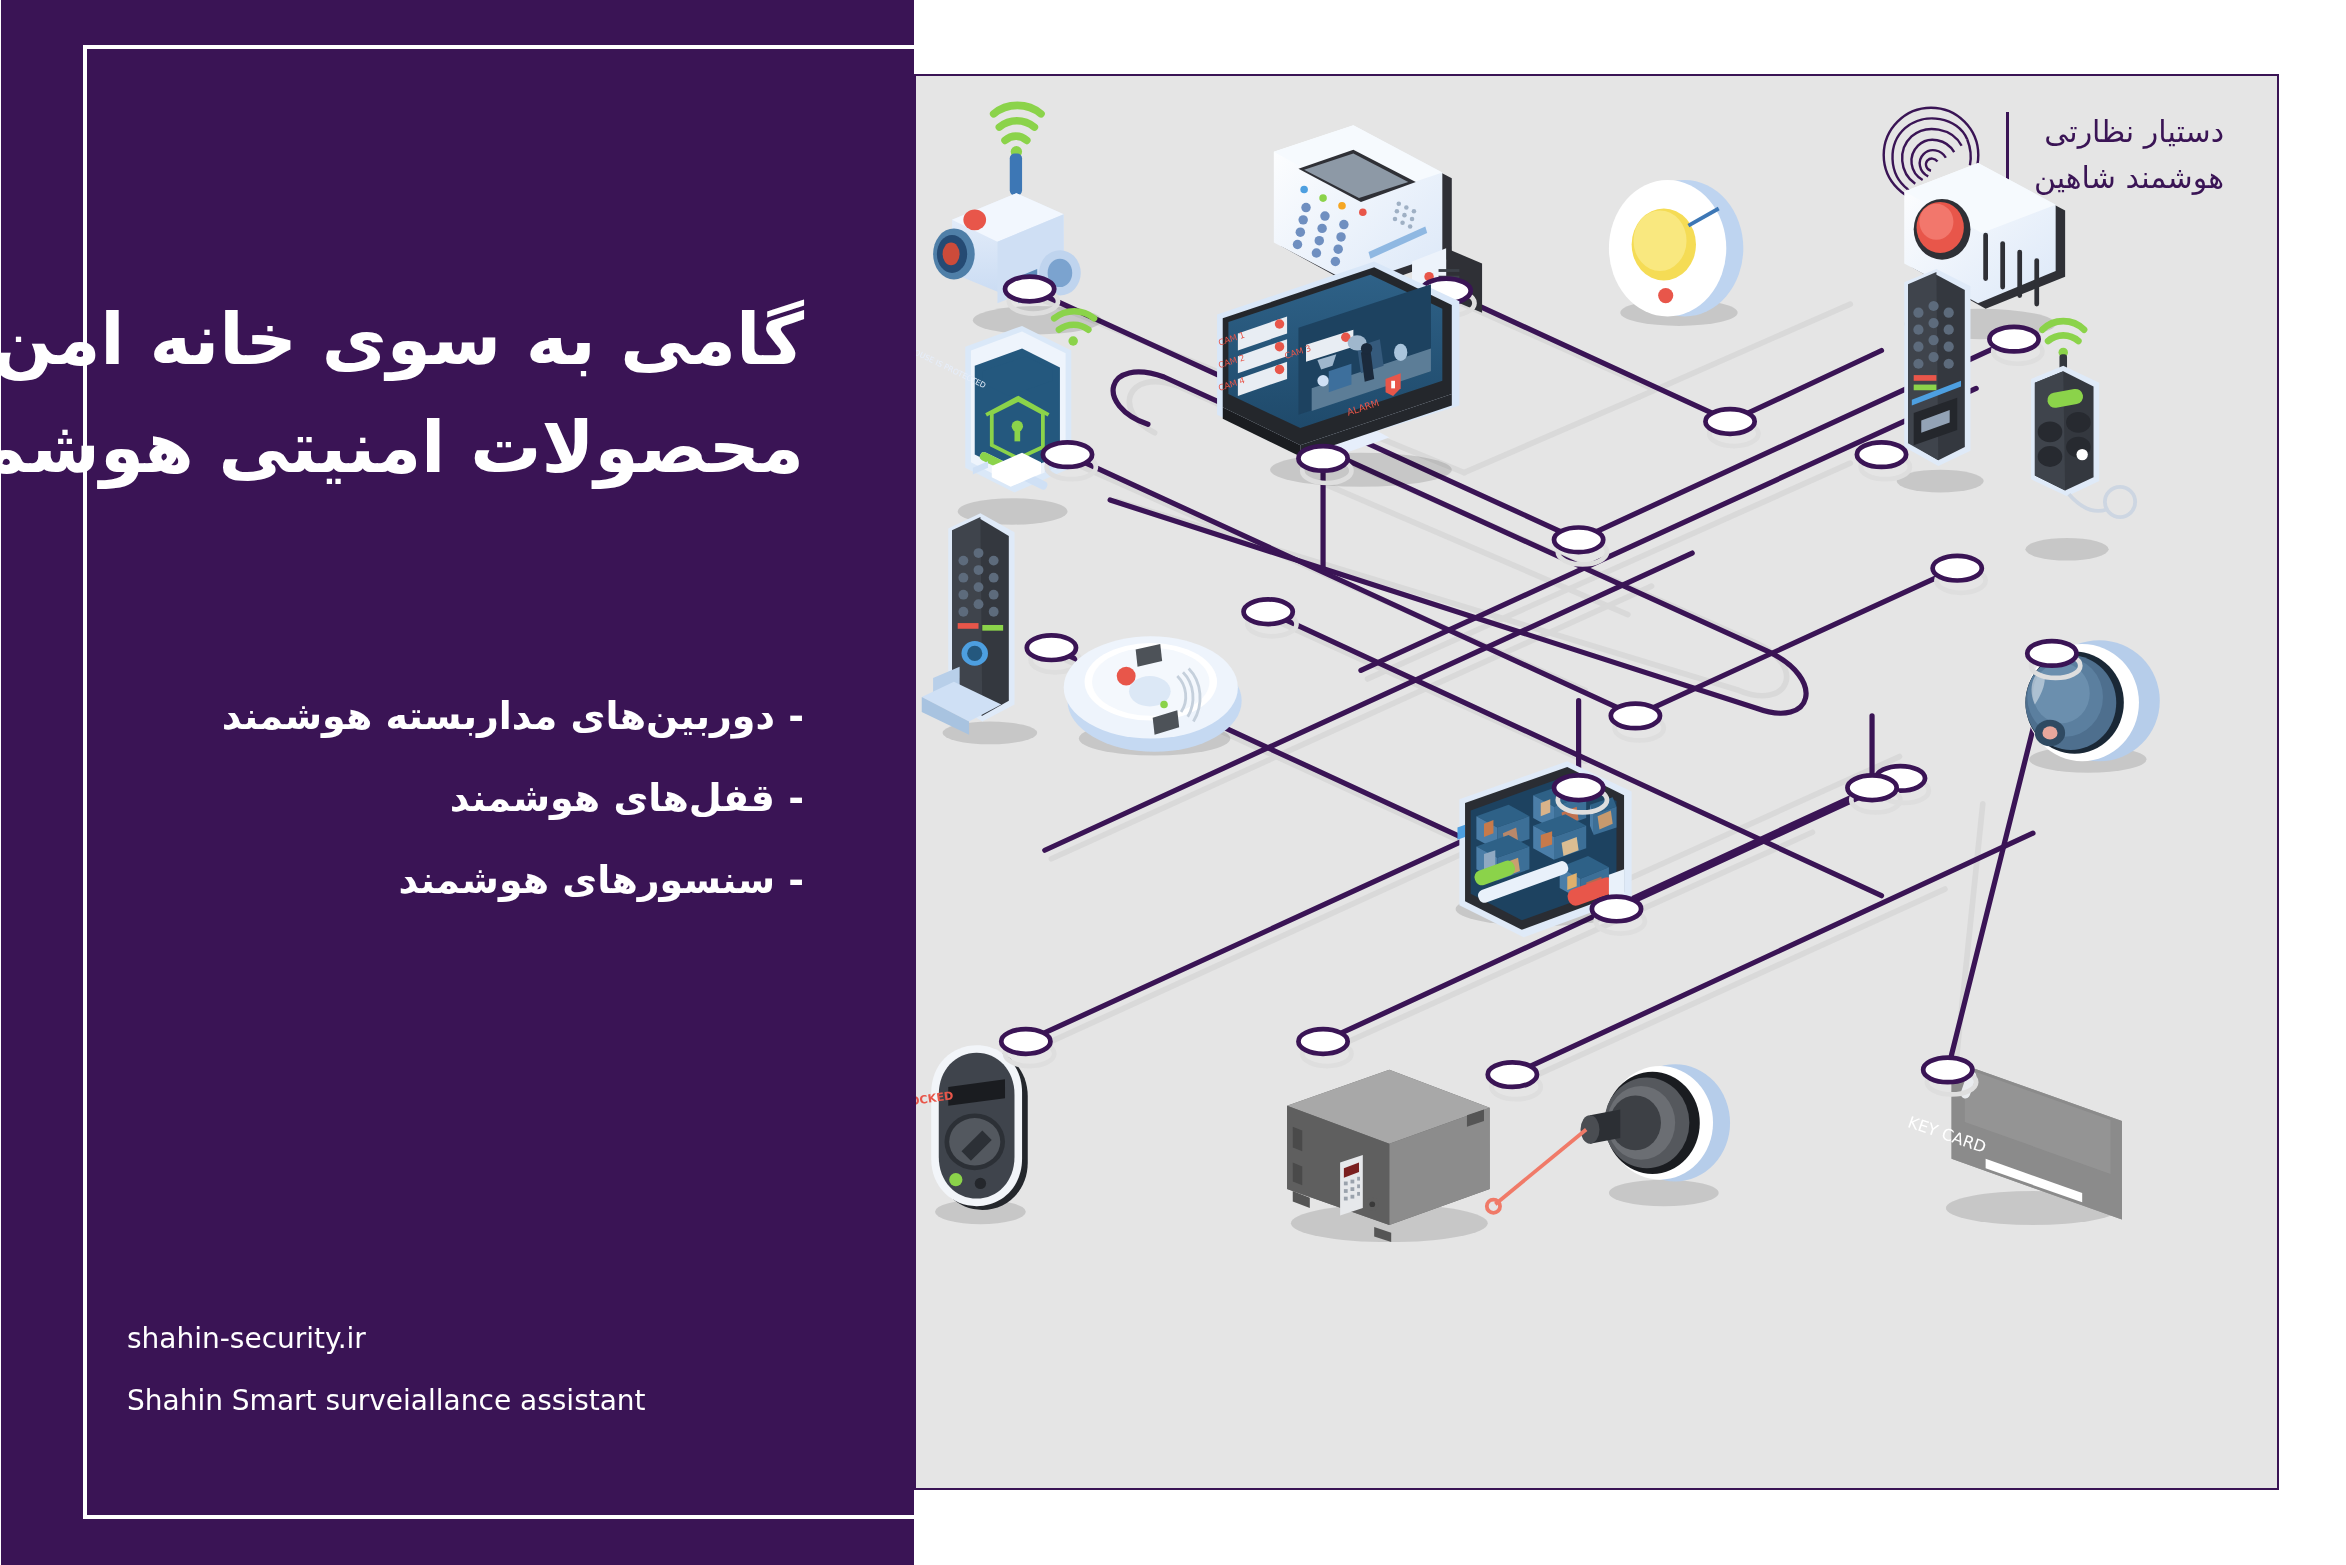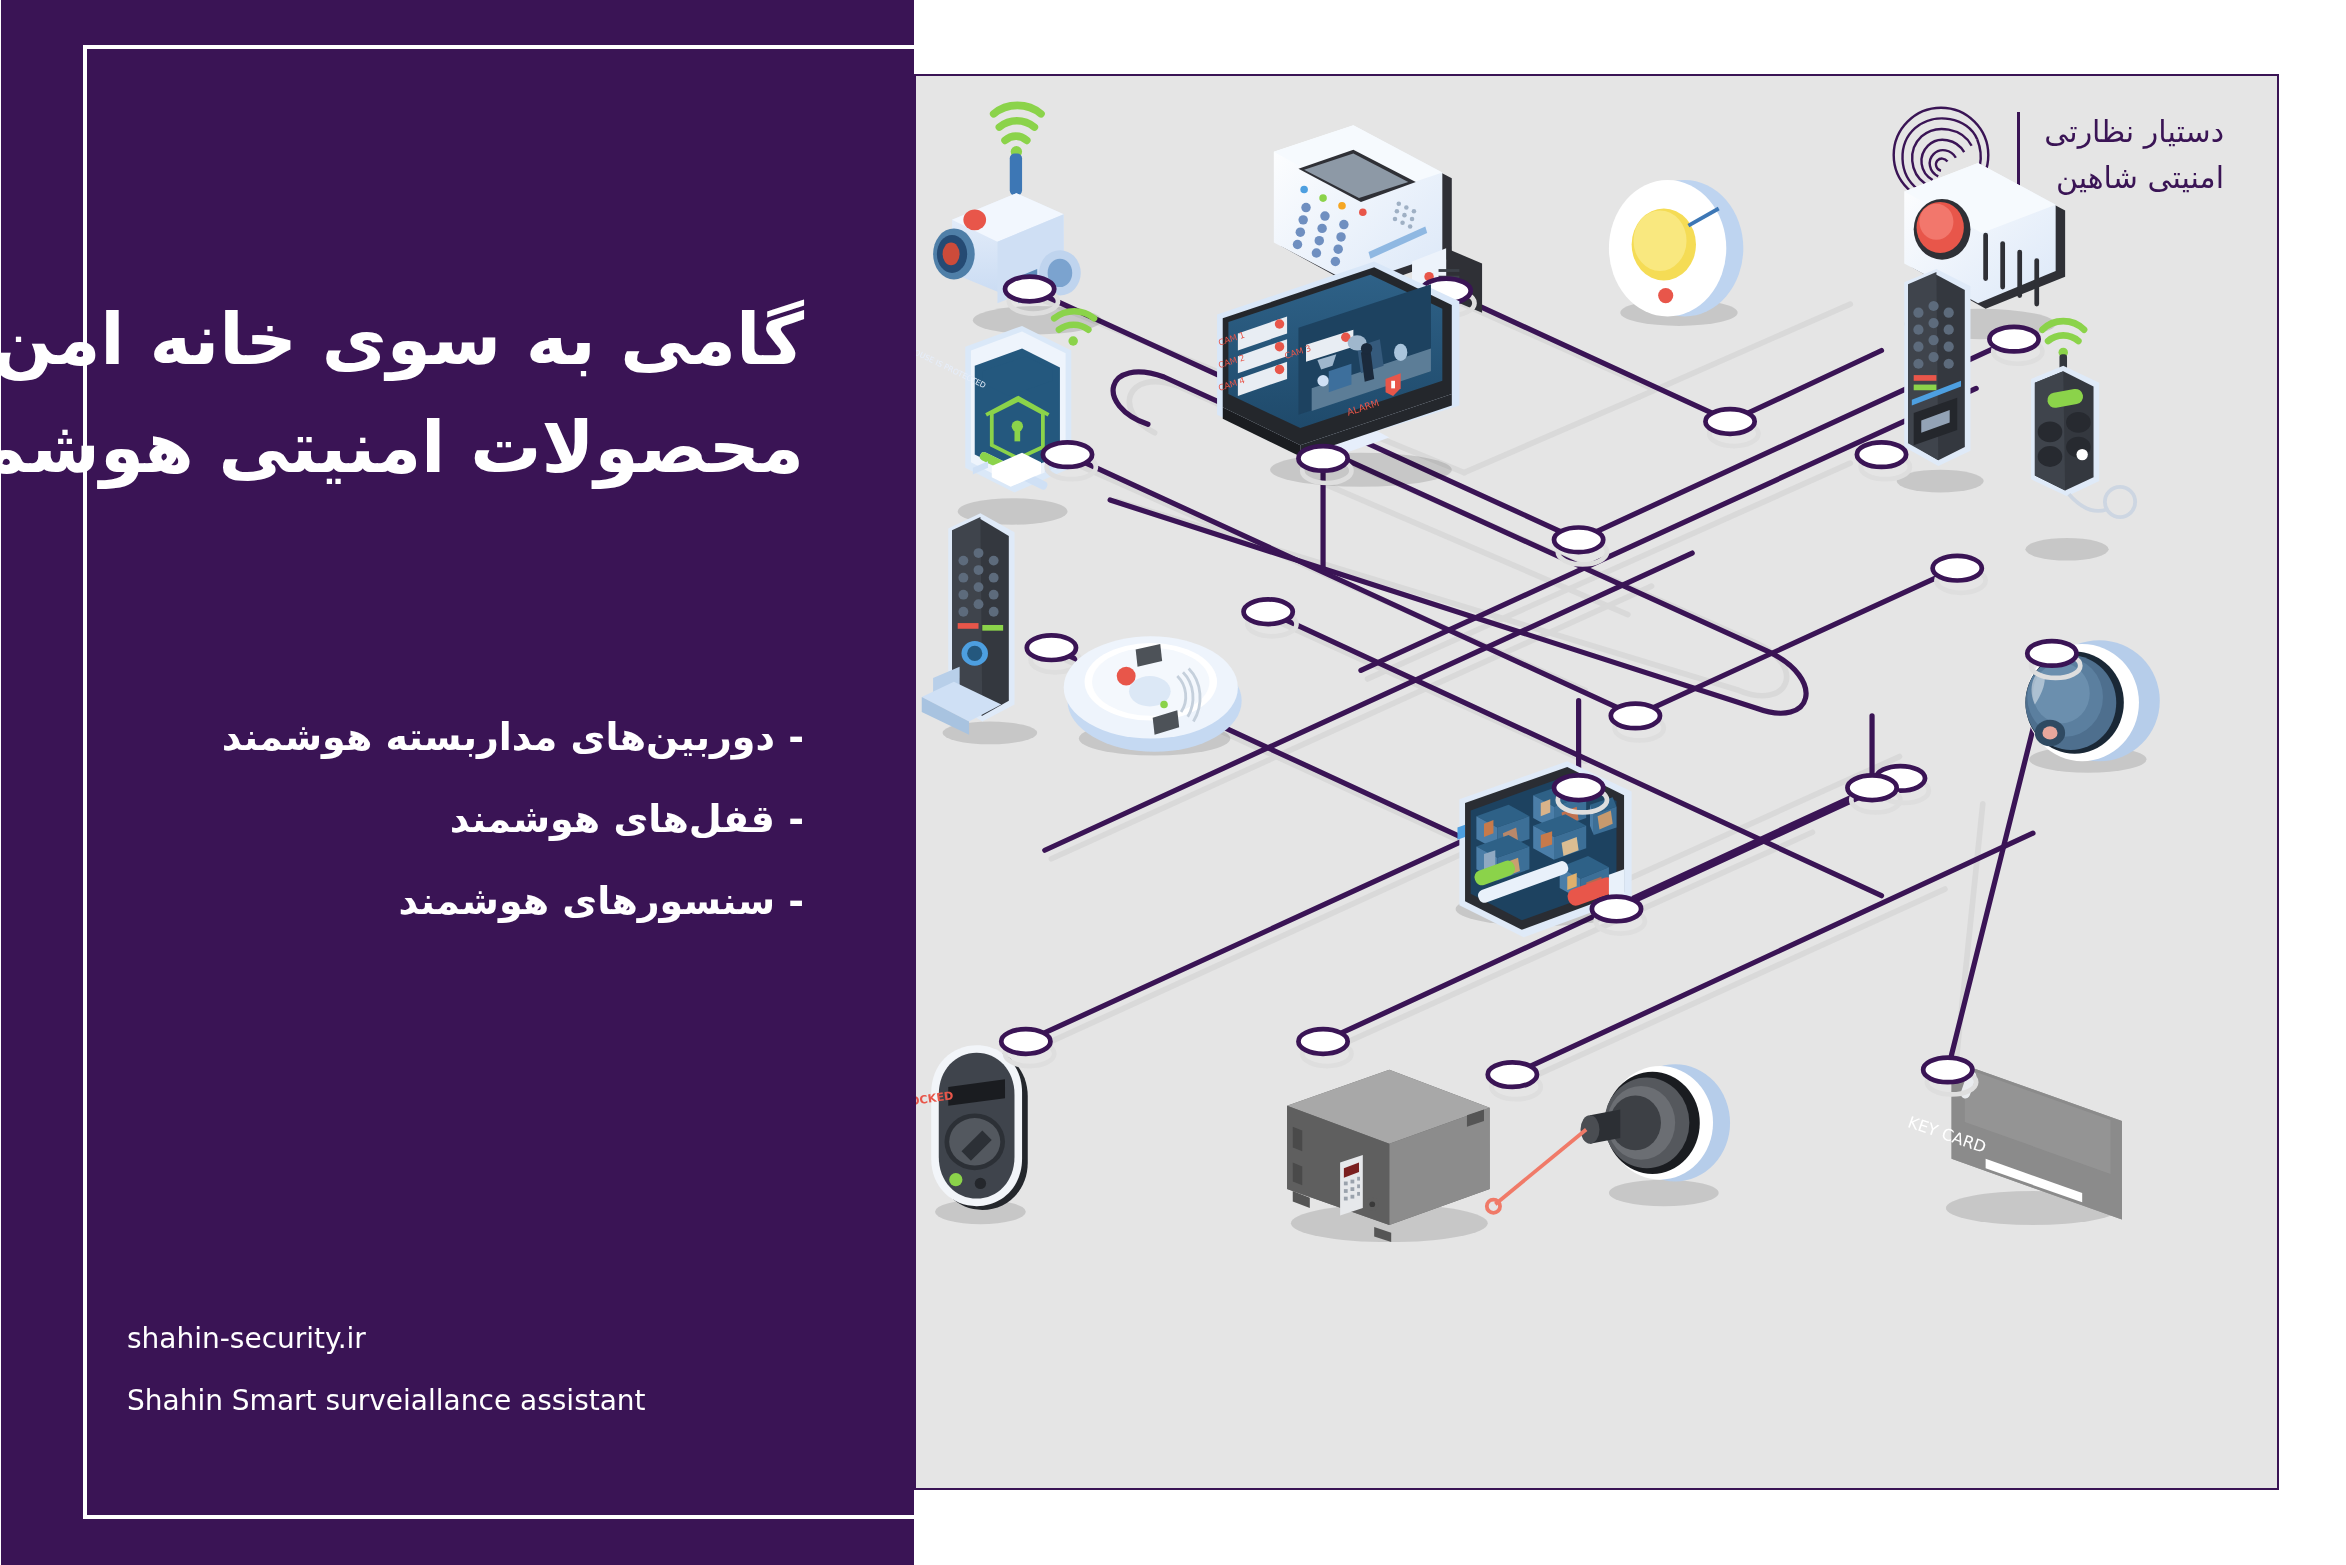--- a/index.html
+++ b/index.html
@@ -29,21 +29,21 @@
     letter-spacing:0.2px;
   }
   #headline .hl-line{display:block;white-space:pre;}
 
   #bullets{
     position:absolute;right:110px;top:697px;width:719px;
     text-align:right;direction:rtl;color:#ffffff;
   }
   #bullets .bullet-row{
     display:block;font-size:38px;font-weight:bold;line-height:1.0;
-    margin-bottom:44px;white-space:nowrap;margin-top:21px;
+    margin-bottom:44px;white-space:nowrap;
   }
   #bullets .bullet-row:last-child{margin-bottom:0;}
 
   #footer-block{
     position:absolute;right:110px;left:auto;top:1325px;width:719px;
     direction:ltr;text-align:left;color:#ffffff;
   }
   #footer-block .foot-line{display:block;font-size:28px;line-height:1.0;font-weight:normal;padding-left:42px;}
   #footer-block .foot-line.first{margin-bottom:34px;}
 
@@ -111,21 +111,21 @@
           <path d="M80 52 C 72 38, 52 34, 41 45 C 30 56, 32 74, 46 82"></path>
           <path d="M71 58 C 66 49, 54 47, 47 54 C 40 61, 42 73, 52 78"></path>
           <path d="M62 62 C 59 58, 54 58, 51 61 C 48 65, 50 71, 55 72"></path>
           <path d="M94 38 C 98 48, 99 56, 97 66"></path>
           <path d="M30 92 C 41 101, 55 103, 68 99"></path>
         </g>
       </svg>
       <div id="logo-divider"></div>
       <div id="logo-text">
         <span class="logo-line">دستیار نظارتی</span>
-        <span class="logo-line">امنیتی شاهین</span>
+        <span class="logo-line">هوشمند شاهین</span>
       </div>
     </div>
 
     <svg id="diagram" viewBox="0 0 1442 1496">
       <defs>
         <linearGradient id="gBlue" x1="0" y1="0" x2="0" y2="1">
           <stop offset="0" stop-color="#eaf1fb"></stop>
             <stop offset="1" stop-color="#c9dbf3"></stop>
         </linearGradient>
         <linearGradient id="gBlueL" x1="0" y1="0" x2="1" y2="1">

